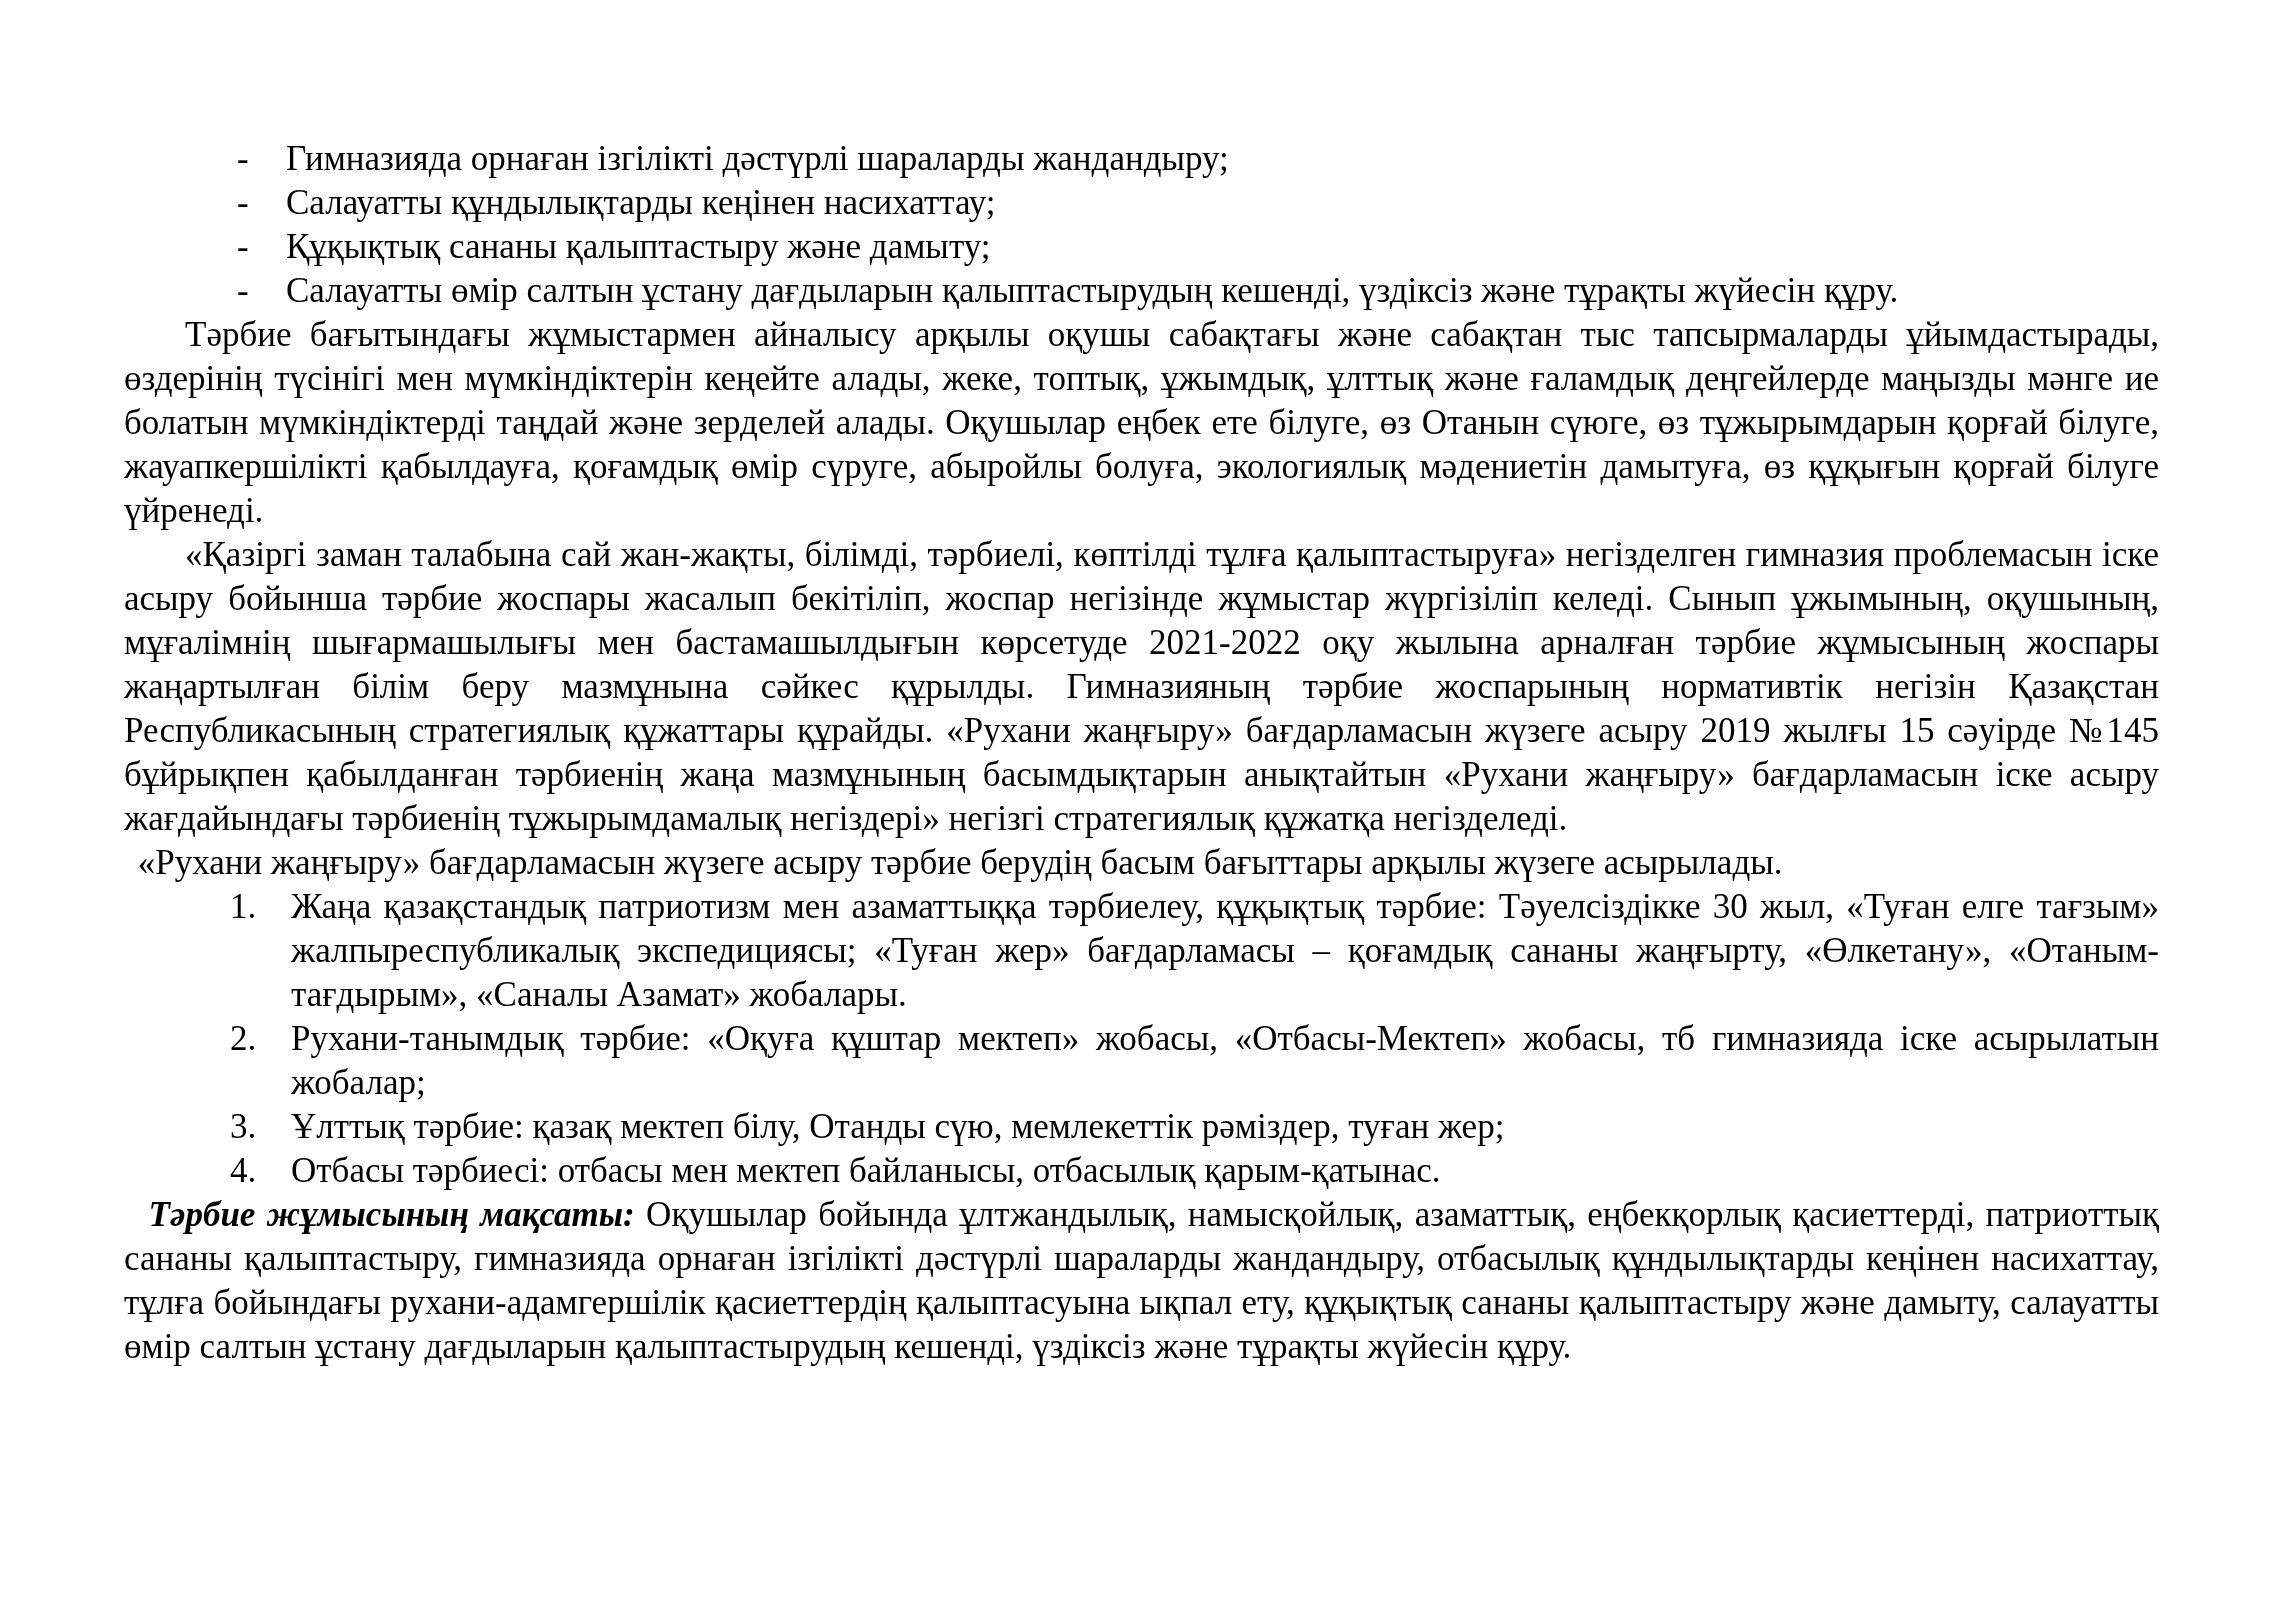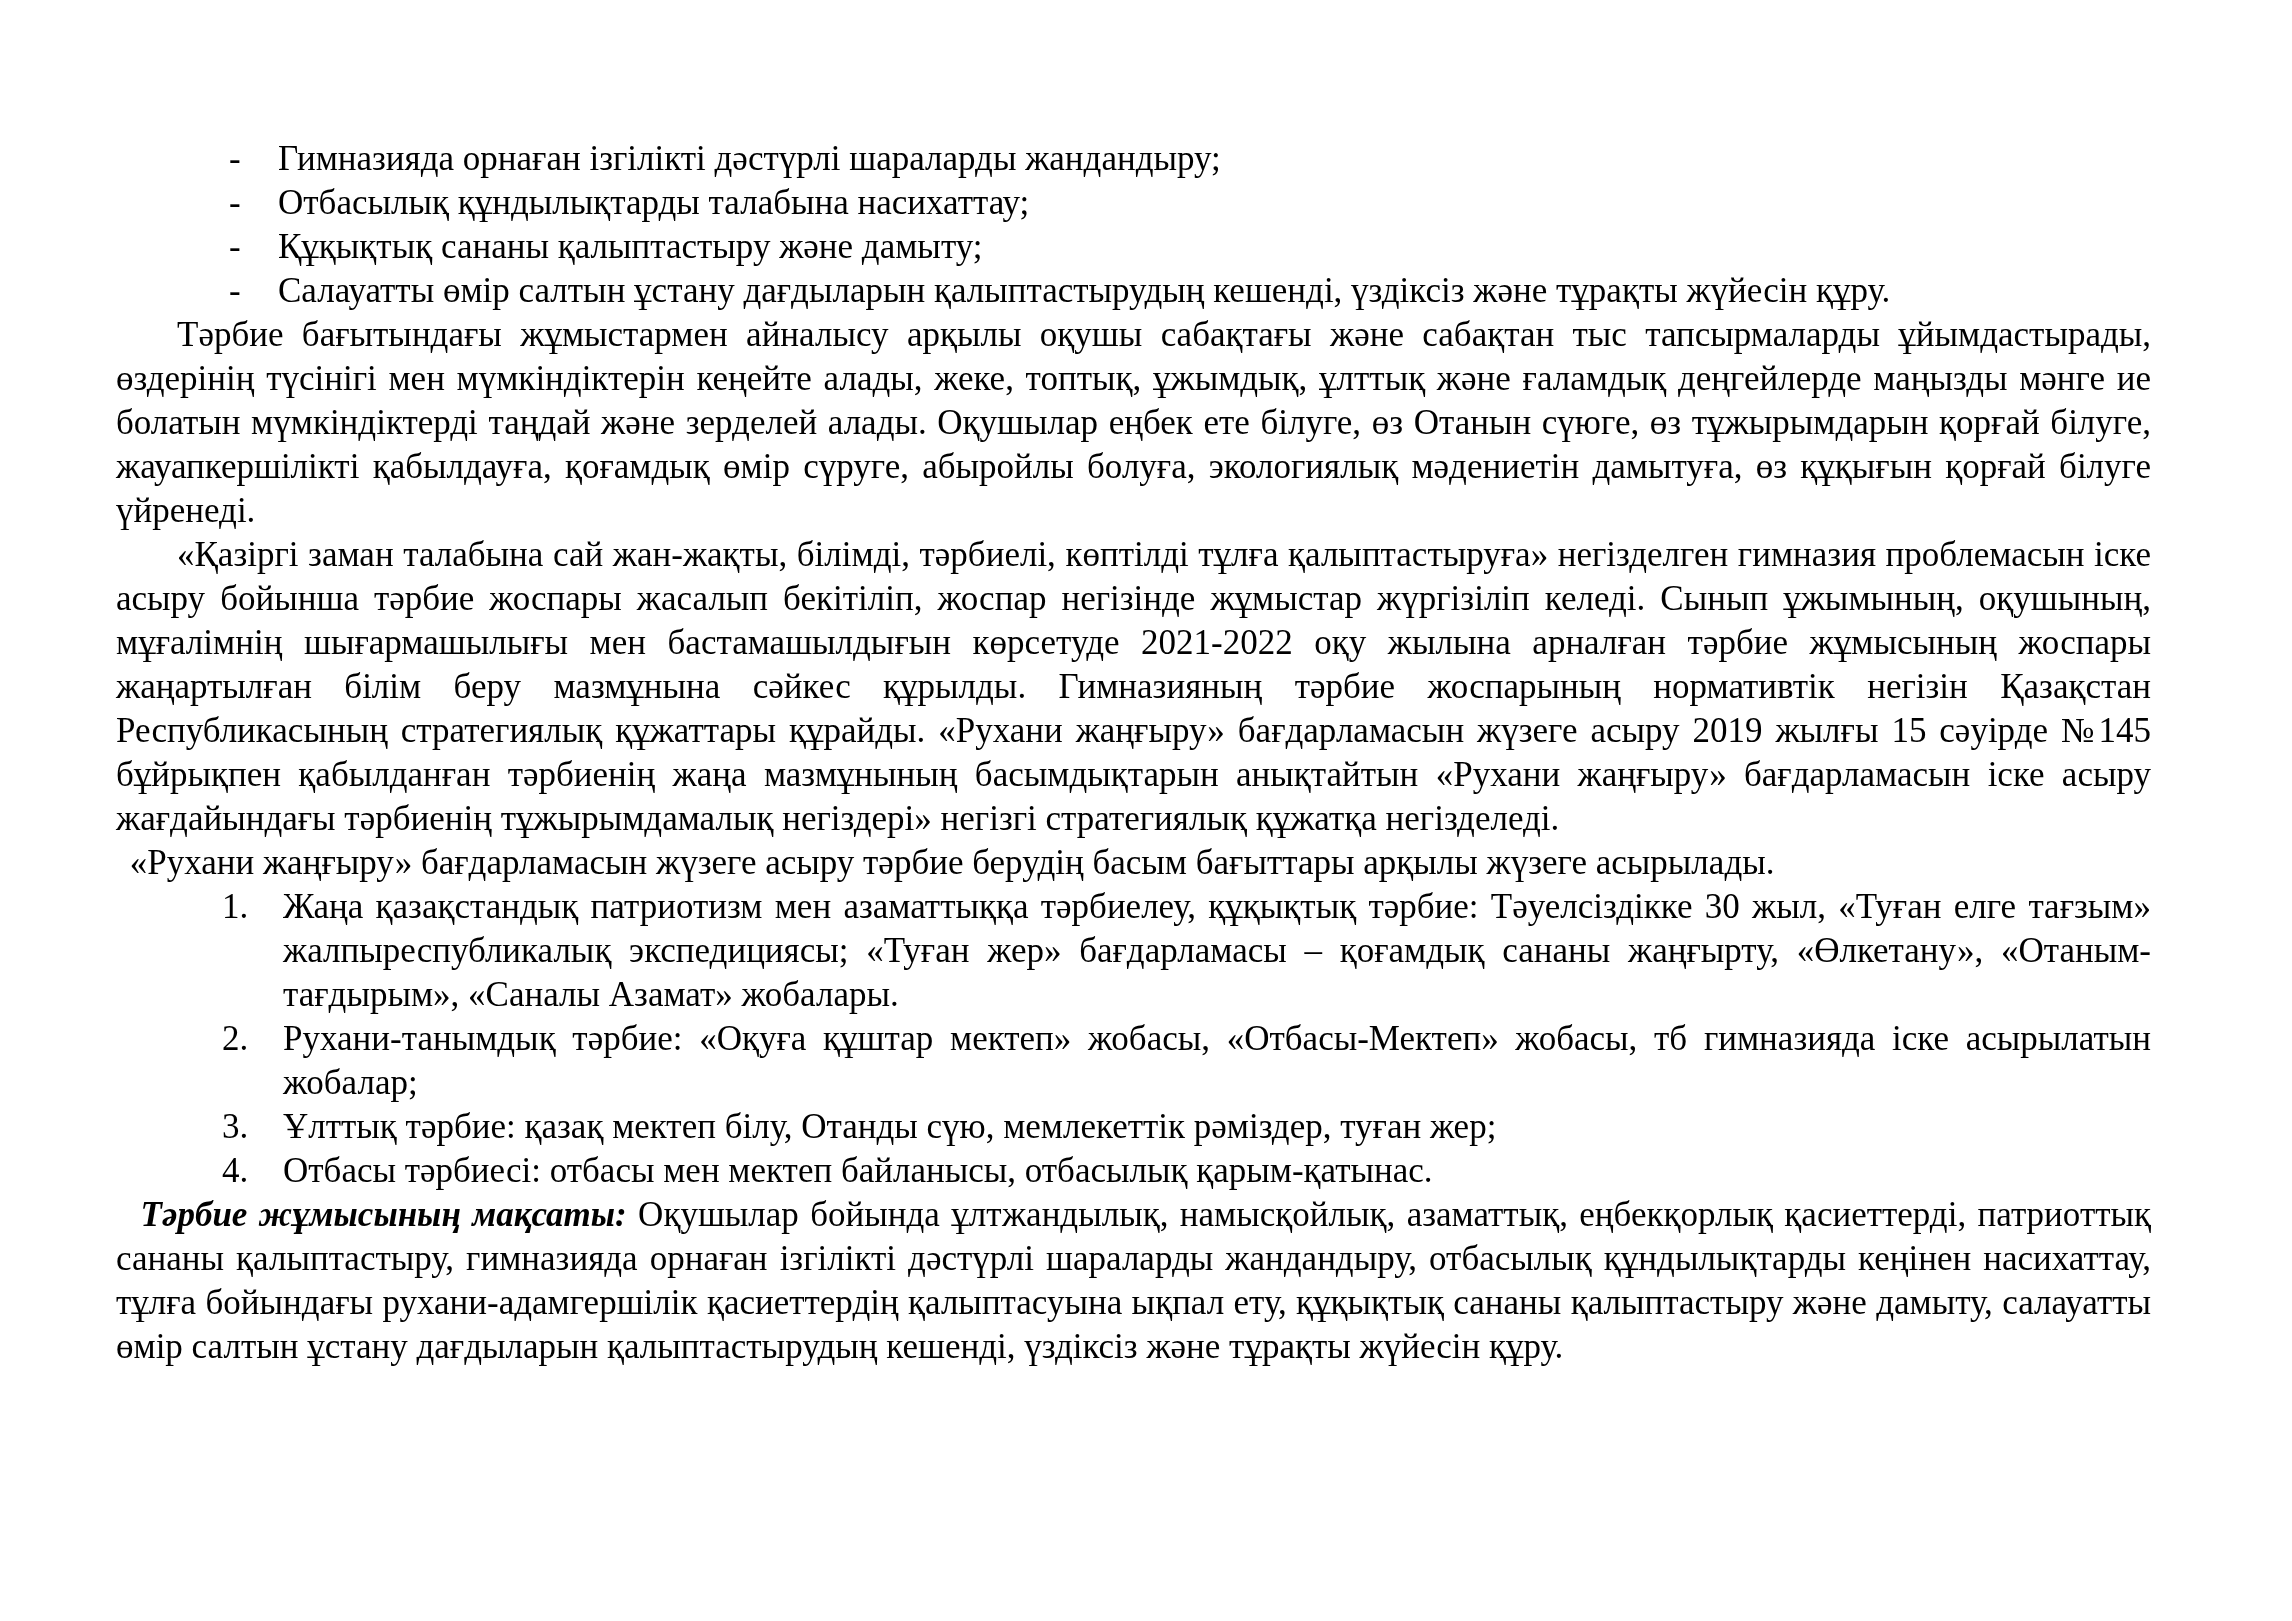--- a/index.html
+++ b/index.html
@@ -11,21 +11,21 @@
   }
   body {
     font-family: "Liberation Serif", "DejaVu Serif", serif;
     font-size: 35px;
     line-height: 44px;
     color: #000000;
     position: relative;
   }
   .page-content {
     position: absolute;
-    left: 116px;
+    left: 124px;
     top: 137px;
     width: 2035px;
   }
   
   .b-item {
     padding-left: 113px;
     white-space: nowrap;
     text-align: left;
   }
   .b-marker {
@@ -62,21 +62,21 @@
     font-style: italic;
   }
 </style>
 </head>
 <body>
 
 <div class="page-content">
 
   <div class="bullets">
     <div class="b-item"><span class="b-marker">-</span><span>Гимназияда орнаған ізгілікті дәстүрлі шараларды жандандыру;</span></div>
-    <div class="b-item"><span class="b-marker">-</span><span>Отбасылық құндылықтарды талабына насихаттау;</span></div>
+    <div class="b-item"><span class="b-marker">-</span><span>Салауатты құндылықтарды кеңінен насихаттау;</span></div>
     <div class="b-item"><span class="b-marker">-</span><span>Құқықтық сананы қалыптастыру және дамыту;</span></div>
     <div class="b-item"><span class="b-marker">-</span><span>Салауатты өмір салтын ұстану дағдыларын қалыптастырудың кешенді, үздіксіз және тұрақты жүйесін құру.</span></div>
   </div>
 
   <p class="para">Тәрбие бағытындағы жұмыстармен айналысу арқылы оқушы сабақтағы және сабақтан тыс тапсырмаларды ұйымдастырады, өздерінің түсінігі мен мүмкіндіктерін кеңейте алады, жеке, топтық, ұжымдық, ұлттық және ғаламдық деңгейлерде маңызды мәнге ие болатын мүмкіндіктерді таңдай және зерделей алады. Оқушылар еңбек ете білуге, өз Отанын сүюге, өз тұжырымдарын қорғай білуге, жауапкершілікті қабылдауға, қоғамдық өмір сүруге, абыройлы болуға, экологиялық мәдениетін дамытуға, өз құқығын қорғай білуге үйренеді.</p>
 
   <p class="para">«Қазіргі заман талабына сай жан-жақты, білімді, тәрбиелі, көптілді тұлға қалыптастыруға» негізделген гимназия проблемасын іске асыру бойынша тәрбие жоспары жасалып бекітіліп, жоспар негізінде жұмыстар жүргізіліп келеді. Сынып ұжымының, оқушының, мұғалімнің шығармашылығы мен бастамашылдығын көрсетуде 2021-2022 оқу жылына арналған тәрбие жұмысының жоспары жаңартылған білім беру мазмұнына сәйкес құрылды. Гимназияның тәрбие жоспарының нормативтік негізін Қазақстан Республикасының стратегиялық құжаттары құрайды. «Рухани жаңғыру» бағдарламасын жүзеге асыру  2019 жылғы 15 сәуірде №145 бұйрықпен қабылданған тәрбиенің жаңа мазмұнының басымдықтарын анықтайтын «Рухани  жаңғыру» бағдарламасын іске асыру жағдайындағы тәрбиенің тұжырымдамалық негіздері» негізгі стратегиялық құжатқа негізделеді.</p>
 
   <p class="para-ruhani">«Рухани жаңғыру» бағдарламасын жүзеге асыру тәрбие берудің басым бағыттары арқылы жүзеге асырылады.</p>
 

